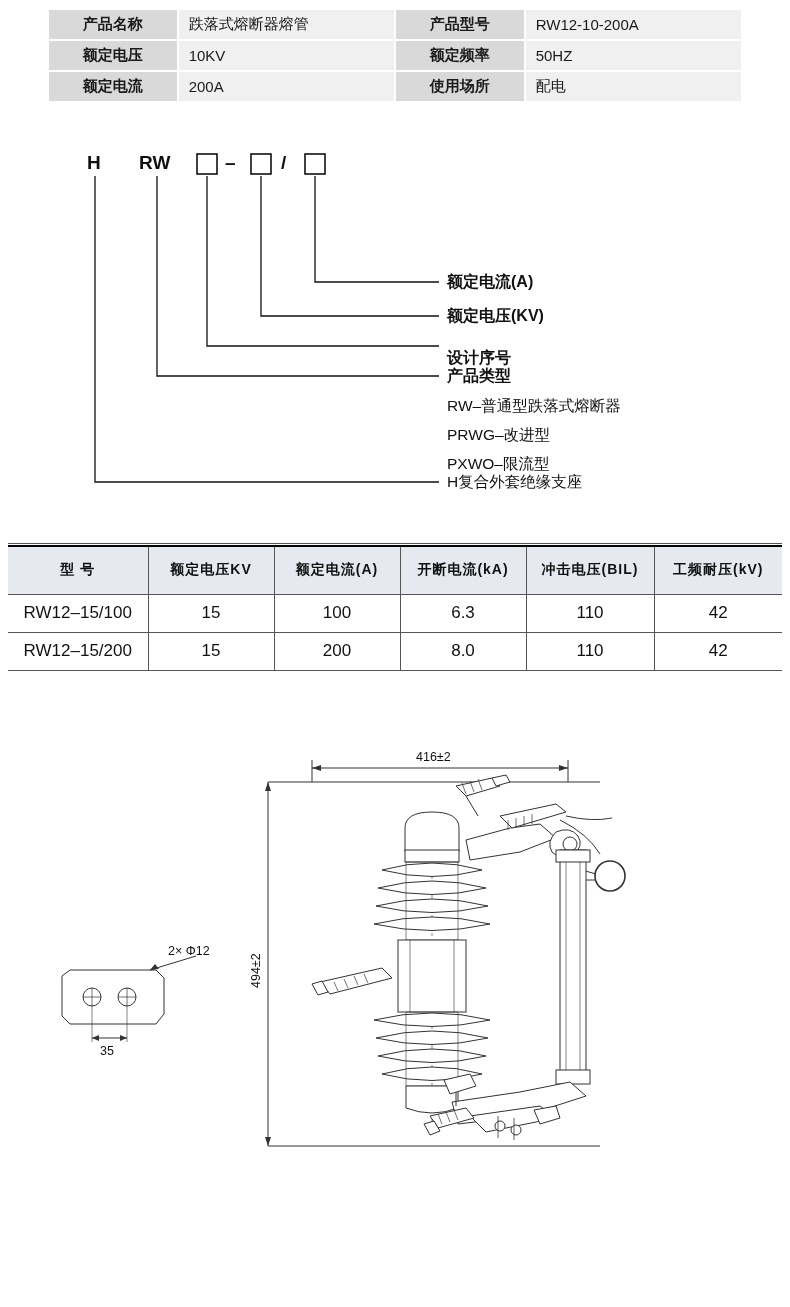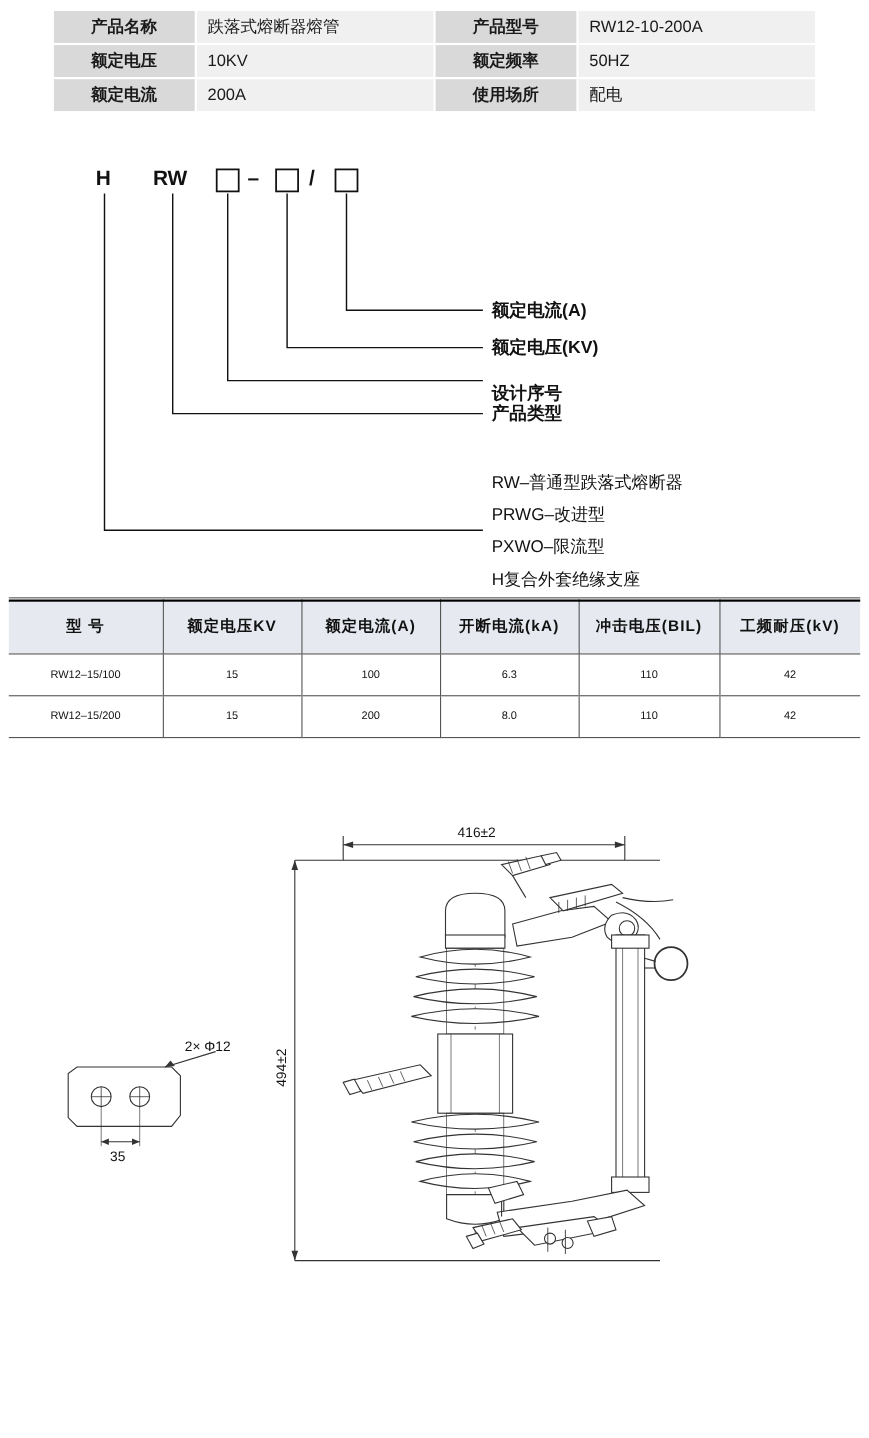--- a/index.html
+++ b/index.html
@@ -68,21 +68,20 @@
     font-size: 19px;
     color: #111;
     font-weight: bold;
     white-space: nowrap;
   }
   .dec-note {
     position: absolute;
     font-size: 15.5px;
     color: #111;
     white-space: nowrap;
-    margin-top: 33px;
   }
 
   
   .param-wrap {
     position: absolute;
     left: 8px;
     top: 545px;
     width: 774px;
   }
   .param-table {
@@ -100,21 +99,21 @@
     font-weight: bold;
     letter-spacing: 1px;
   }
   .param-table th:first-child { border-left: none; }
   .param-table th:last-child { border-right: none; margin-top: 36px; }
   .param-table td {
     border-top: 1px solid #555;
     border-right: 1px solid #555;
     height: 38px;
     text-align: center;
-    font-size: 10px;
+    font-size: 17px;
     background: #fff;
   }
   .param-table td:last-child { border-right: none; }
   .param-table tr:last-child td { border-bottom: 1px solid #555; }
   .param-table thead tr { border-top: 2px solid #000000; }
   .param-table col.c1 { width: 140px; }
   .param-table col.c2 { width: 126px; }
   .param-table col.c3 { width: 126px; }
   .param-table col.c4 { width: 126px; }
   .param-table col.c5 { width: 128px; }
@@ -198,21 +197,21 @@
     <span class="dec-code" style="left:178px; top:12px;">–</span>
     <span class="dec-code" style="left:234px; top:12px;">/</span>
 
     <span class="dec-label" style="left:400px; top:132px;">额定电流(A)</span>
     <span class="dec-label" style="left:400px; top:166px;">额定电压(KV)</span>
     <span class="dec-label" style="left:400px; top:196px;margin-top:12px;">设计序号</span>
     <span class="dec-label" style="left:400px; top:226px;">产品类型</span>
     <span class="dec-note" style="left:400px; top:256px;">RW–普通型跌落式熔断器</span>
     <span class="dec-note" style="left:400px; top:285px;">PRWG–改进型</span>
     <span class="dec-note" style="left:400px; top:314px;text-align:center;">PXWO–限流型</span>
-    <span class="dec-note" style="left:400px; top:344px;">H复合外套绝缘支座</span>
+    <span class="dec-note" style="left:400px; top:332px;">H复合外套绝缘支座</span>
   </div>
 
   <div class="rule-top"></div>
   <div class="param-wrap">
     <table class="param-table">
       <colgroup>
         <col class="c1">
           <col class="c2">
           <col class="c3">
           <col class="c4">

